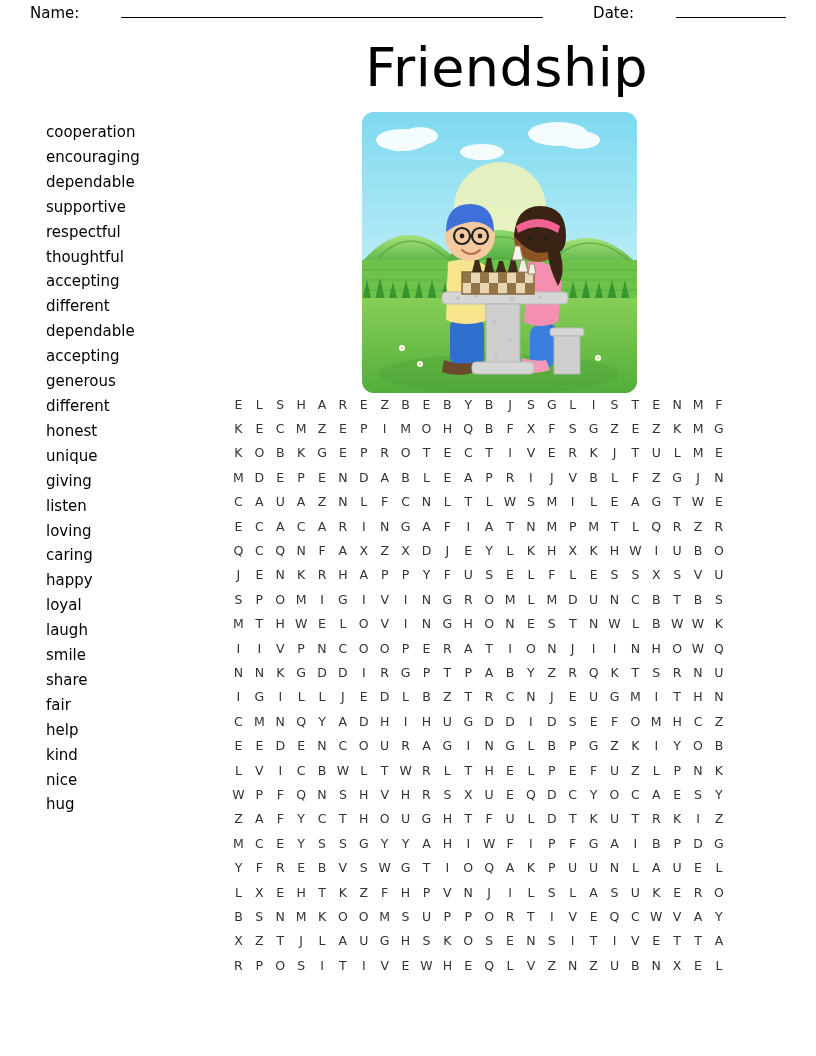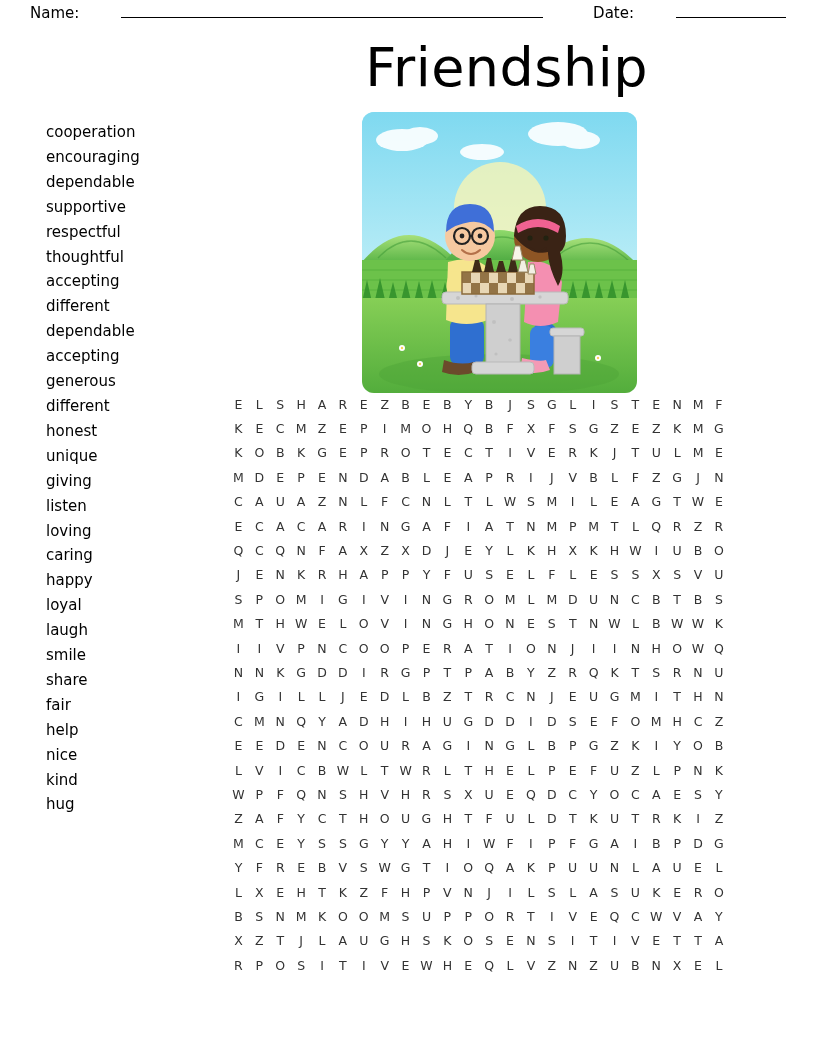--- a/index.html
+++ b/index.html
@@ -138,22 +138,22 @@
       <span class="word">listen</span>
       <span class="word">loving</span>
       <span class="word">caring</span>
       <span class="word">happy</span>
       <span class="word">loyal</span>
       <span class="word">laugh</span>
       <span class="word">smile</span>
       <span class="word">share</span>
       <span class="word">fair</span>
       <span class="word">help</span>
+      <span class="word">kind</span>
       <span class="word">nice</span>
-      <span class="word">kind</span>
       <span class="word">hug</span>
     </div>
 
   <div class="illustration">
     <svg width="275" height="281" viewBox="0 0 275 281" xmlns="http://www.w3.org/2000/svg">
       <defs>
         <linearGradient id="sky" x1="0" y1="0" x2="0" y2="1">
           <stop offset="0%" stop-color="#7fd9f0"></stop>
           <stop offset="60%" stop-color="#bdeef7"></stop>
           <stop offset="100%" stop-color="#f7f5c8"></stop>

